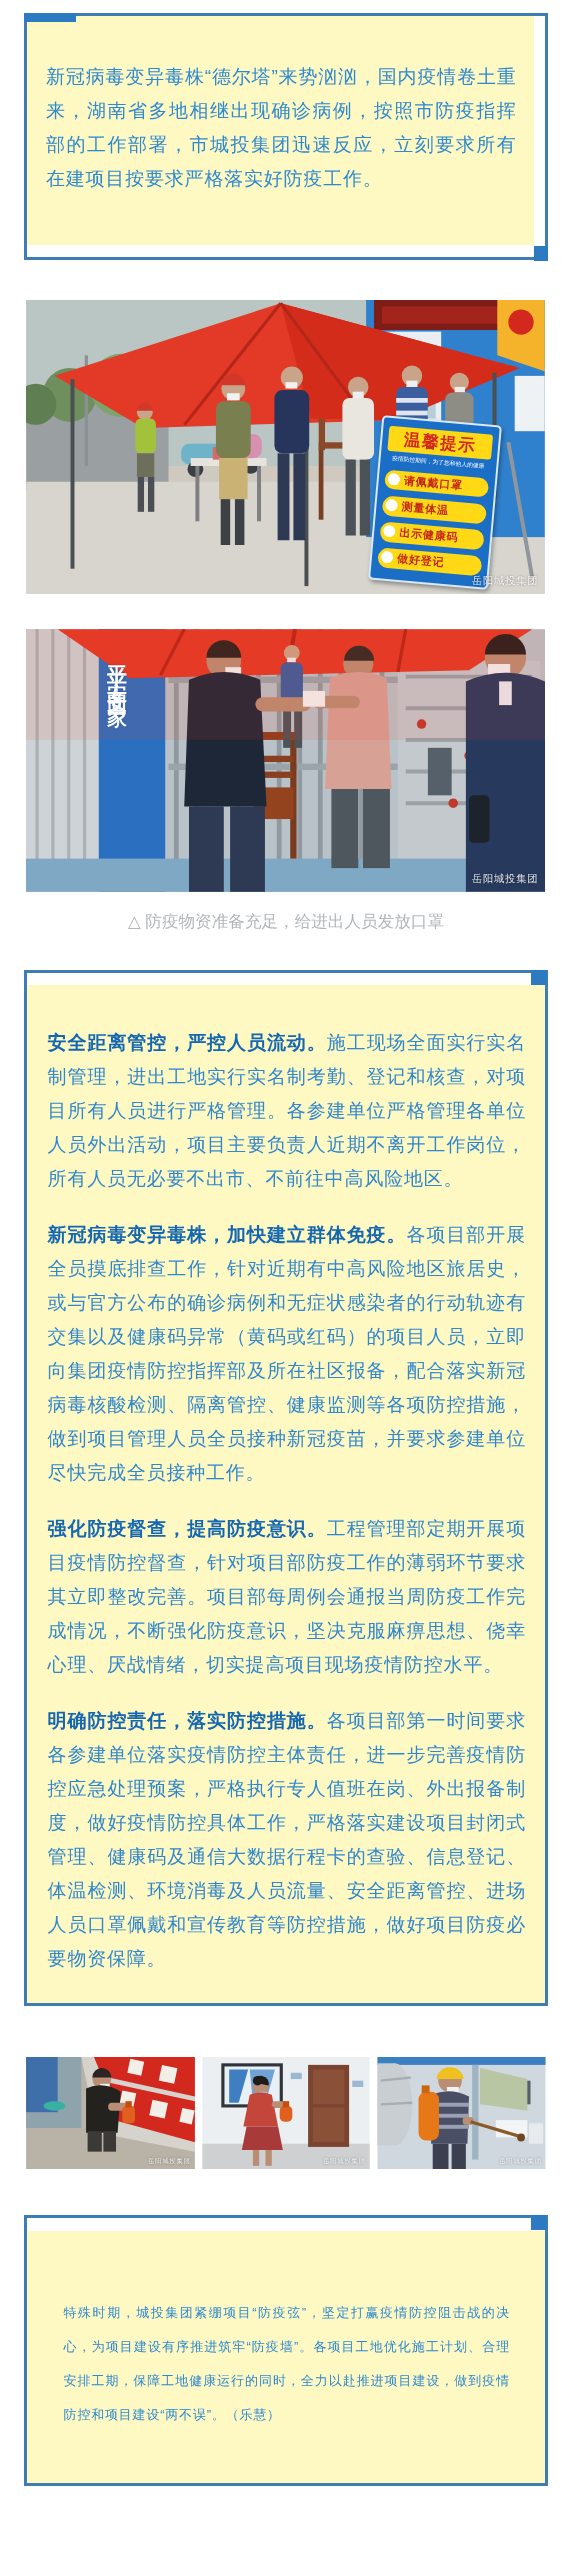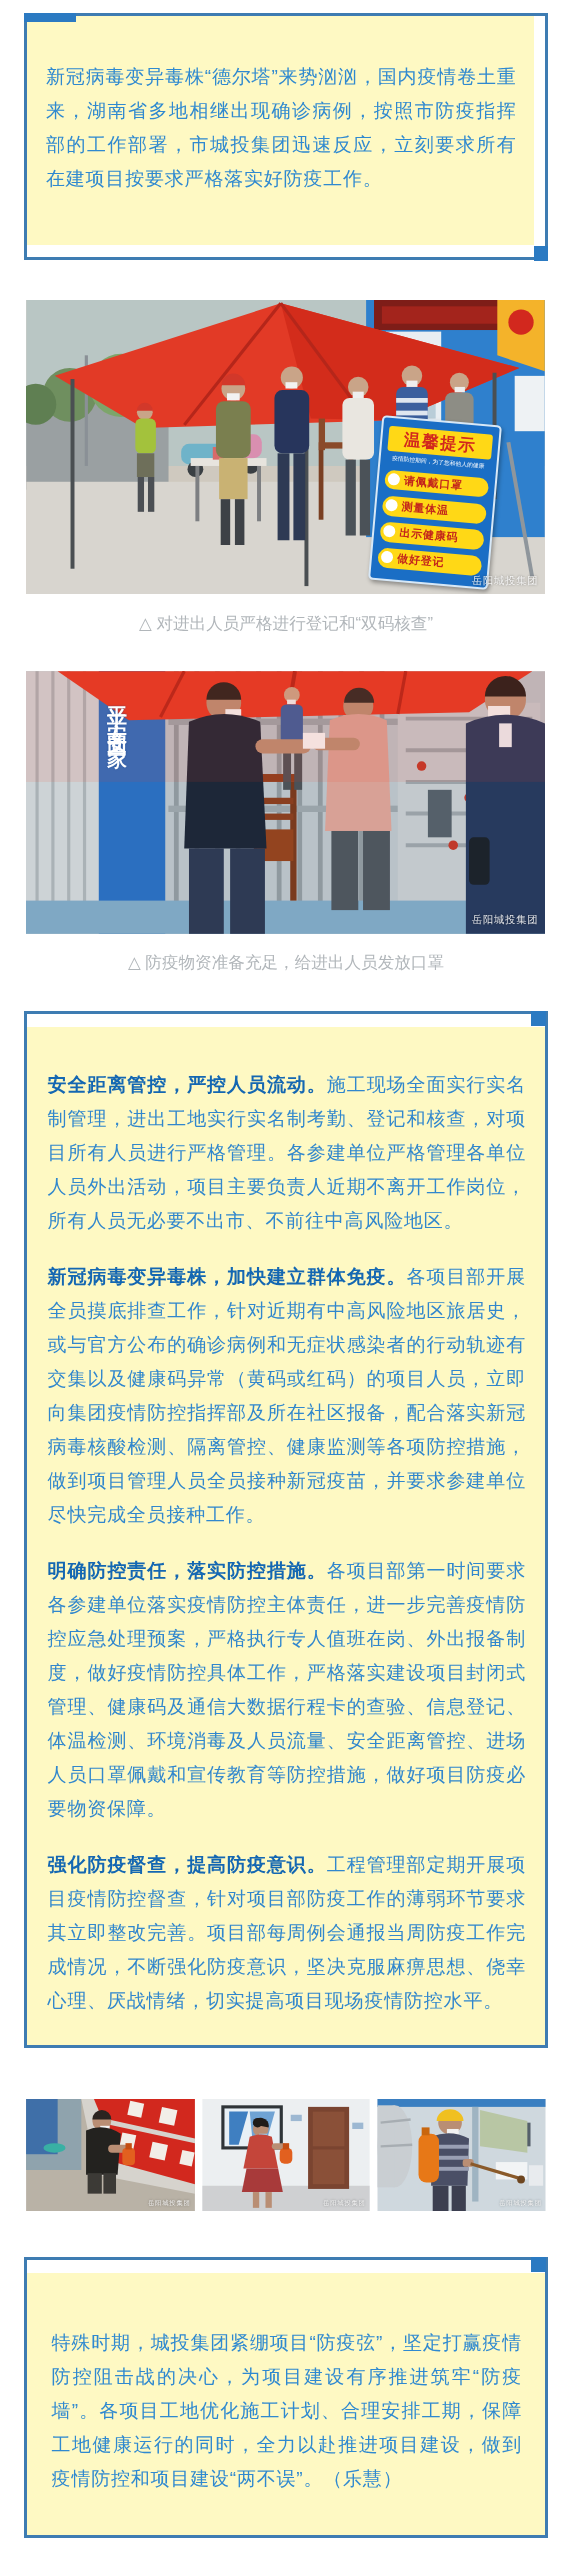--- a/index.html
+++ b/index.html
@@ -54,22 +54,22 @@
   }
   .callout-measures p:last-child{margin-bottom:0;}
   .lead{font-weight:bold;color:#1467b2;}
 
   .callout-closing{margin-top:46px;}
   .callout-closing .panel{
     margin:12.7px 0 0 0;
     padding:49px 19px 35px 20.6px;
   }
   .callout-closing p{
-    margin:4px;
-    font-size:19px;line-height:34px;
+    margin:16px;
+    font-size:13px;line-height:34px;
     color:#2f89d0;
     text-align:justify;
     letter-spacing:0.8px;
   }
 
   
   .caption{
     text-align:center;
     color:#b1b6ba;
     font-size:16.6px;
@@ -246,21 +246,20 @@
     <div class="signboard">
       <span class="sign-title">温馨提示</span>
       <span class="sign-sub">疫情防控期间，为了您和他人的健康</span>
       <div class="sign-item"><span class="dot"></span><span>请佩戴口罩</span></div>
       <div class="sign-item"><span class="dot"></span><span>测量体温</span></div>
       <div class="sign-item"><span class="dot"></span><span>出示健康码</span></div>
       <div class="sign-item"><span class="dot"></span><span>做好登记</span></div>
     </div>
     <span class="watermark">岳阳城投集团</span>
   </figure>
-  <div class="caption">△ 对进出人员严格进行登记和“双码核查”</div>
 
   <figure class="photo-main photo2">
     <svg width="519" height="263" viewBox="0 0 656 332">
       <rect width="656" height="332" fill="#b9c2c8"></rect>
 
       <g stroke="#8f999f" stroke-width="6">
         <line x1="190" y1="0" x2="190" y2="300"></line>
           <line x1="216" y1="0" x2="216" y2="300"></line>
         <line x1="242" y1="0" x2="242" y2="300"></line>
           <line x1="268" y1="0" x2="268" y2="300"></line>
@@ -355,22 +354,22 @@
     <span class="wall-text">平平安安回家</span>
     <span class="watermark">岳阳城投集团</span>
   </figure>
   <div class="caption">△ 防疫物资准备充足，给进出人员发放口罩</div>
 
   <section class="callout callout-measures">
     <span class="accent sq-tr"></span>
     <div class="panel">
       <p><span class="lead">安全距离管控，严控人员流动。</span><span>施工现场全面实行实名制管理，进出工地实行实名制考勤、登记和核查，对项目所有人员进行严格管理。各参建单位严格管理各单位人员外出活动，项目主要负责人近期不离开工作岗位，所有人员无必要不出市、不前往中高风险地区。</span></p>
       <p><span class="lead">新冠病毒变异毒株，加快建立群体免疫。</span><span>各项目部开展全员摸底排查工作，针对近期有中高风险地区旅居史，或与官方公布的确诊病例和无症状感染者的行动轨迹有交集以及健康码异常（黄码或红码）的项目人员，立即向集团疫情防控指挥部及所在社区报备，配合落实新冠病毒核酸检测、隔离管控、健康监测等各项防控措施，做到项目管理人员全员接种新冠疫苗，并要求参建单位尽快完成全员接种工作。</span></p>
+      <p><span class="lead">强化防疫督查，提高防疫意识。</span><span>工程管理部定期开展项目疫情防控督查，针对项目部防疫工作的薄弱环节要求其立即整改完善。项目部每周例会通报当周防疫工作完成情况，不断强化防疫意识，坚决克服麻痹思想、侥幸心理、厌战情绪，切实提高项目现场疫情防控水平。</span></p>
       <p><span class="lead">明确防控责任，落实防控措施。</span><span>各项目部第一时间要求各参建单位落实疫情防控主体责任，进一步完善疫情防控应急处理预案，严格执行专人值班在岗、外出报备制度，做好疫情防控具体工作，严格落实建设项目封闭式管理、健康码及通信大数据行程卡的查验、信息登记、体温检测、环境消毒及人员流量、安全距离管控、进场人员口罩佩戴和宣传教育等防控措施，做好项目防疫必要物资保障。</span></p>
-      <p><span class="lead">强化防疫督查，提高防疫意识。</span><span>工程管理部定期开展项目疫情防控督查，针对项目部防疫工作的薄弱环节要求其立即整改完善。项目部每周例会通报当周防疫工作完成情况，不断强化防疫意识，坚决克服麻痹思想、侥幸心理、厌战情绪，切实提高项目现场疫情防控水平。</span></p>
     </div>
   </section>
 
   <div class="photo-row">
     <figure>
       <svg width="169" height="112" viewBox="0 0 214 142">
         <rect width="214" height="142" fill="#b9b2a6"></rect>
         <rect x="0" y="0" width="70" height="90" fill="#8fa3ad"></rect>
         <rect x="0" y="0" width="40" height="70" fill="#3f6fa8"></rect>
         <ellipse cx="36" cy="62" rx="14" ry="6" fill="#39b0a4"></ellipse>

